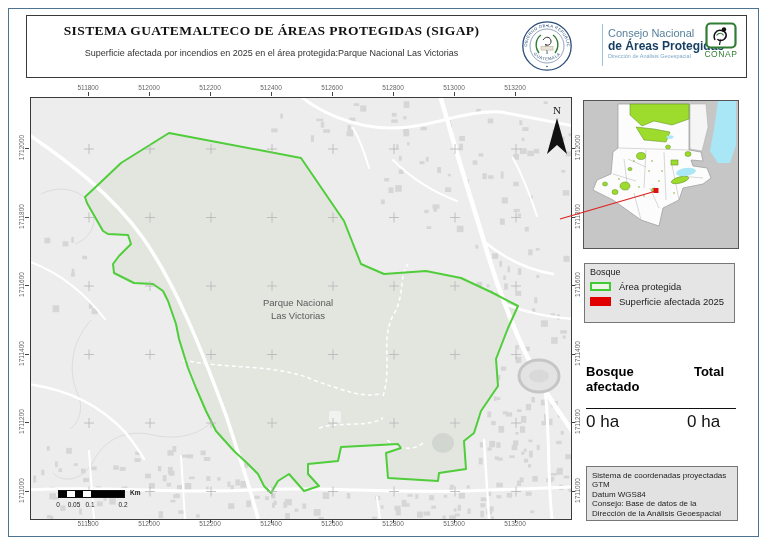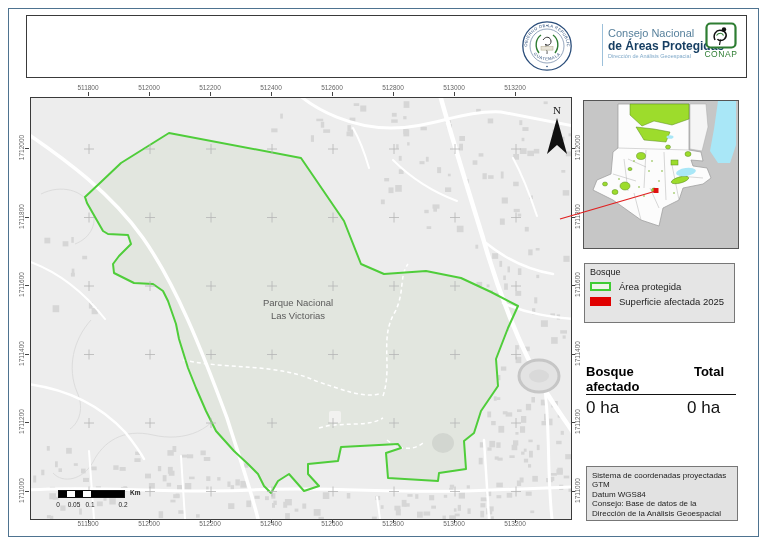--- a/index.html
+++ b/index.html
@@ -35,37 +35,39 @@
   
   #inset-box{left:583px;top:100px;width:154px;height:147px;border:1px solid #555;background:#c6c6c6;}
   #legend-box{left:584px;top:263px;width:151px;height:60px;border:1px solid #777;background:#e5e5e5;padding:3px 5px;box-sizing:border-box;}
   #legend-title{font-size:9px;color:#222;}
   .legend-item{display:flex;align-items:center;margin-top:4px;}
   .legend-swatch{width:21px;height:9px;margin-right:8px;}
   #swatch-protected{background:#f0f5ea;border:2px solid #3fcc33;box-sizing:border-box;}
   #swatch-affected{background:#e00000;}
   .legend-label{font-size:9.5px;color:#222;}
   #stats-block{left:586px;top:364px;width:150px;}
-  #stats-head{display:flex;justify-content:space-between;border-bottom:1.5px solid #111;padding-bottom:0;}
+  #stats-head{display:flex;justify-content:space-between;border-bottom:1.5px solid #111;padding-bottom:14px;}
   #stats-head span{font-size:13px;font-weight:bold;color:#000;}
   #stats-head span:last-child{margin-right:12px;margin-left:32px;}
   #stats-vals{display:flex;margin-top:3px;}
   #stats-vals span{font-size:17px;color:#111;}
   #stats-vals span:first-child{width:101px;}
   #info-box{left:586px;top:466px;width:152px;height:55px;border:1px solid #777;background:#e2e2e2;
     padding:4px 5px;box-sizing:border-box;font-size:8px;line-height:9.4px;color:#222;}
   #overlay{left:0;top:0;pointer-events:none;z-index:50;}
   svg{display:block;}
 </style>
 </head>
 <body>
 
 <div class="abs" id="page-frame"></div>
 
 <div class="abs" id="header-box">
+  <div class="abs" id="map-title">SISTEMA GUATEMALTECO DE ÁREAS PROTEGIDAS  (SIGAP)</div>
+  <div class="abs" id="map-subtitle">Superficie afectada por incendios en 2025 en el área protegida:Parque Nacional Las Victorias</div>
 
   <svg class="abs" style="left:494px;top:4px" width="52" height="52" viewBox="0 0 52 52">
     <circle cx="26" cy="26" r="24.2" fill="#fff" stroke="#2a4d7a" stroke-width="1.3"></circle>
     <circle cx="26" cy="26" r="17" fill="none" stroke="#2a4d7a" stroke-width="0.5"></circle>
     <defs>
       <path id="sealTop" d="M6,27 A20,20 0 0 1 46,27"></path>
       <path id="sealBot" d="M9,29 A18.5,18.5 0 0 0 43,29"></path>
     </defs>
     <text font-size="4.1" fill="#2a4d7a" letter-spacing="0.4">
       <textPath href="#sealTop" startOffset="50%" text-anchor="middle">GOBIERNO DE LA REPÚBLICA</textPath>

